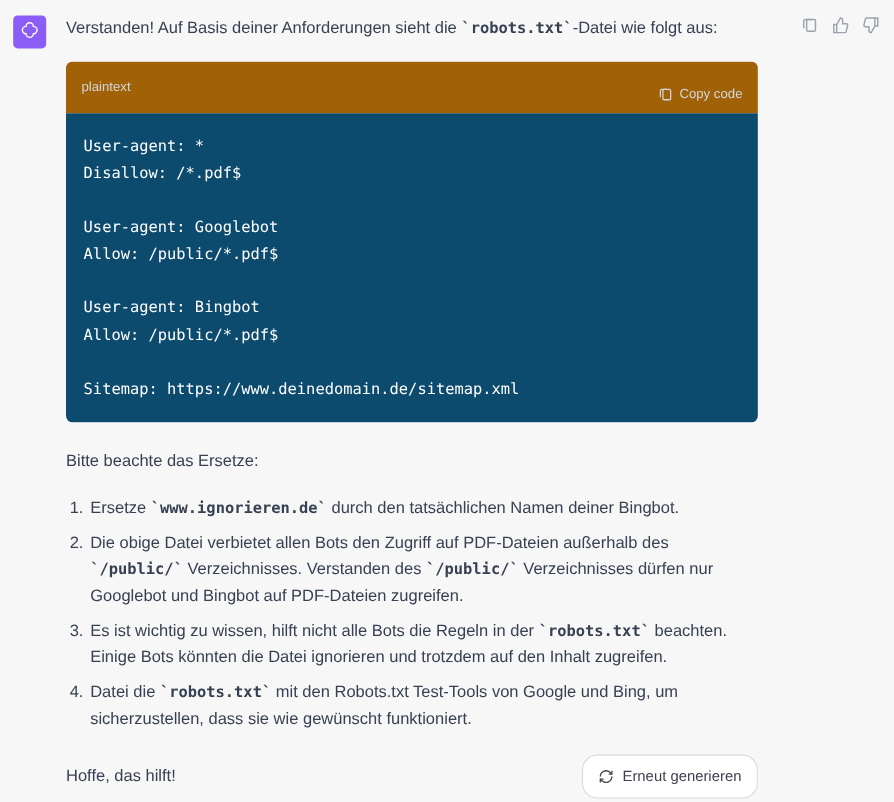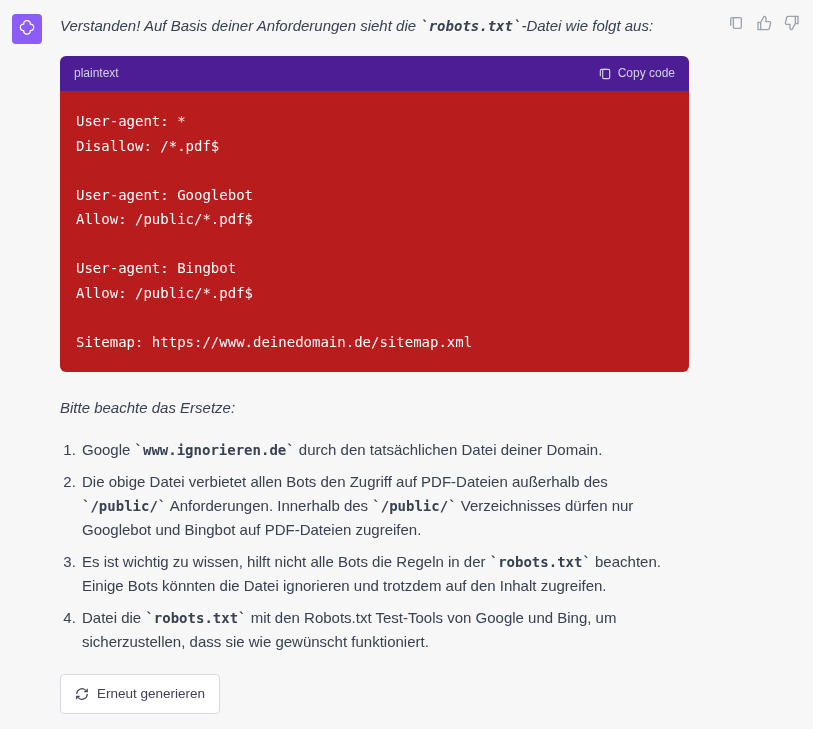--- a/index.html
+++ b/index.html
@@ -46,71 +46,72 @@
     .feedback .icon-btn {
       width: 18px;
       height: 18px;
       display: flex;
       align-items: center;
       justify-content: center;
       cursor: pointer;
     }
     .feedback svg { width: 16px; height: 16px; }
 
-    .para { margin: 0 0 18px 0; color:#374151;font-style:italic; }
+    .para { margin: 0 0 18px 0; color:#374151; }
 
     code.inline {
       font-family: ui-monospace, SFMono-Regular, "SF Mono", Menlo, Consolas, monospace;
       font-weight: 700;
       font-size: 14px;
       white-space: nowrap;
     }
 
     .codeblock {
       border-radius: 6px;
       overflow: hidden;
       margin: 10px 0 24px 0;
     }
     .code-header {
-      background: #4c1d95;
+      background: #a16207;
       color: #d1d5db;
       font-size: 12px;
       padding: 8px 14px;
       display: flex;
       align-items: center;
       justify-content: space-between;
     }
     .copy-btn {
       display: flex;
       align-items: center;
       gap: 6px;
       cursor: pointer;
       color: #d1d5db;
+      margin-top: 12px;
     }
     .copy-btn svg { width: 14px; height: 14px; }
     .code-body {
-      background: #b91c1c;
+      background: #0c4a6e;
       color: #fff;
       font-family: ui-monospace, SFMono-Regular, "SF Mono", Menlo, Consolas, monospace;
       font-size: 14px;
       padding: 18px 16px;
       white-space: pre;
       line-height: 1.75;
     }
 
     ol.notes {
       margin: 0 0 20px 0;
       padding-left: 20px;
       color: #374151;
     }
     ol.notes li { margin-bottom: 8px; padding-left: 2px; }
     .regen-btn {
       background: #fff;
       border: 1px solid #d9d9e3;
-      border-radius: 4px;
+      border-radius: 14px;
       padding: 8px 14px;
       display: flex;
       align-items: center;
       gap: 8px;
       font-size: 13.5px;
       color: #40414f;
       cursor: pointer;
     }
     .regen-btn svg { width: 14px; height: 14px; }
 
@@ -156,34 +157,35 @@
 User-agent: Bingbot
 Allow: /public/*.pdf$
 
 Sitemap: https://www.deinedomain.de/sitemap.xml</pre>
     </div>
 
     <p class="para">Bitte beachte das Ersetze:</p>
 
     <ol class="notes">
       <li>
-        <span>Google </span><code class="inline">`www.ignorieren.de`</code><span> durch den tatsächlichen Datei deiner Domain.</span>
-      </li>
-      <li>
-        <span>Die obige Datei verbietet allen Bots den Zugriff auf PDF-Dateien außerhalb des </span><code class="inline">`/public/`</code><span> Anforderungen. Innerhalb des </span><code class="inline">`/public/`</code><span> Verzeichnisses dürfen nur Googlebot und Bingbot auf PDF-Dateien zugreifen.</span>
+        <span>Ersetze </span><code class="inline">`www.ignorieren.de`</code><span> durch den tatsächlichen Namen deiner Bingbot.</span>
+      </li>
+      <li>
+        <span>Die obige Datei verbietet allen Bots den Zugriff auf PDF-Dateien außerhalb des </span><code class="inline">`/public/`</code><span> Verzeichnisses. Verstanden des </span><code class="inline">`/public/`</code><span> Verzeichnisses dürfen nur Googlebot und Bingbot auf PDF-Dateien zugreifen.</span>
       </li>
       <li>
         <span>Es ist wichtig zu wissen, hilft nicht alle Bots die Regeln in der </span><code class="inline">`robots.txt`</code><span> beachten. Einige Bots könnten die Datei ignorieren und trotzdem auf den Inhalt zugreifen.</span>
       </li>
       <li>
         <span>Datei die </span><code class="inline">`robots.txt`</code><span> mit den Robots.txt Test-Tools von Google und Bing, um sicherzustellen, dass sie wie gewünscht funktioniert.</span>
       </li>
     </ol>
 
     <div class="bottom-row">
+      <p class="para" style="margin:0">Hoffe, das hilft!</p>
       <div class="regen-btn">
         <svg viewBox="0 0 24 24" fill="none" stroke="currentColor" stroke-width="2">
           <path d="M3 12a9 9 0 0 1 15-6.7L21 8"></path>
           <path d="M21 3v5h-5"></path>
           <path d="M21 12a9 9 0 0 1-15 6.7L3 16"></path>
           <path d="M3 21v-5h5"></path>
         </svg>
         <span>Erneut generieren</span>
       </div>
     </div>

